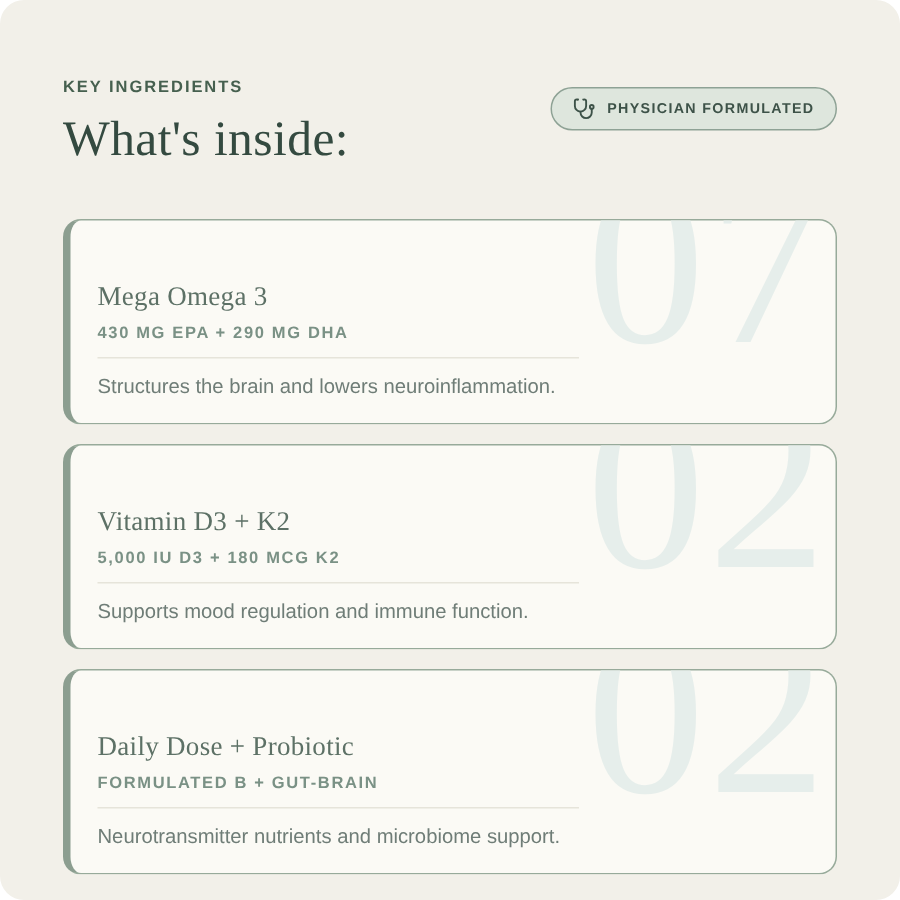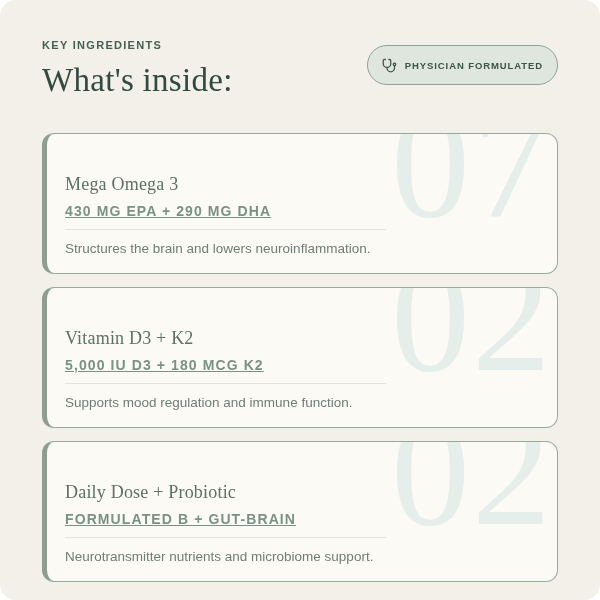--- a/index.html
+++ b/index.html
@@ -21,21 +21,21 @@
   * { margin: 0; padding: 0; box-sizing: border-box; }
   html, body { background: #ffffff; }
   body {
     width: 600px; height: 600px;
     font-family: "Liberation Sans", sans-serif;
   }
   .page {
     width: 600px; height: 600px;
     background: var(--page-bg);
     border-radius: 16px;
-    padding: 39px 42px 0 42px;
+    padding: 52px 42px 0 42px;
     overflow: hidden;
   }
   .header-row {
     display: flex;
     justify-content: space-between;
     align-items: flex-start;
   }
   .eyebrow {
     font-size: 11px;
     font-weight: bold;
@@ -50,21 +50,21 @@
     line-height: 38px;
     letter-spacing: 0.3px;
     color: var(--heading);
     margin-top: 10px;
   }
   .badge {
     display: inline-flex;
     align-items: center;
     gap: 8px;
     margin-top: 6px;
-    height: 40px;
+    height: 29px;
     padding: 0 14px;
     background: var(--badge-bg);
     border: 1px solid var(--badge-border);
     border-radius: 999px;
     color: var(--badge-text);
   }
   .badge .badge-label {
     font-size: 9.5px;
     font-weight: bold;
     letter-spacing: 0.9px;
@@ -99,26 +99,25 @@
   .card-title {
     font-family: "Liberation Serif", serif;
     font-weight: 500;
     font-size: 18px;
     line-height: 30px;
     letter-spacing: 0.2px;
     color: var(--title-green);
     margin-bottom: 4px;
   }
   .card-dose {
-    font-size: 14px;
+    font-size: 11px;
     font-weight: bold;
     letter-spacing: 1.1px;
     color: var(--dose-green);
     margin-bottom: 10px;
-    text-decoration: underline;
   }
   .card-divider {
     border: none;
     border-top: 1px solid var(--divider);
     width: 68%;
     margin: 0 0 10px 0;
   }
   .card-desc {
     font-size: 13.5px;
     line-height: 17px;

